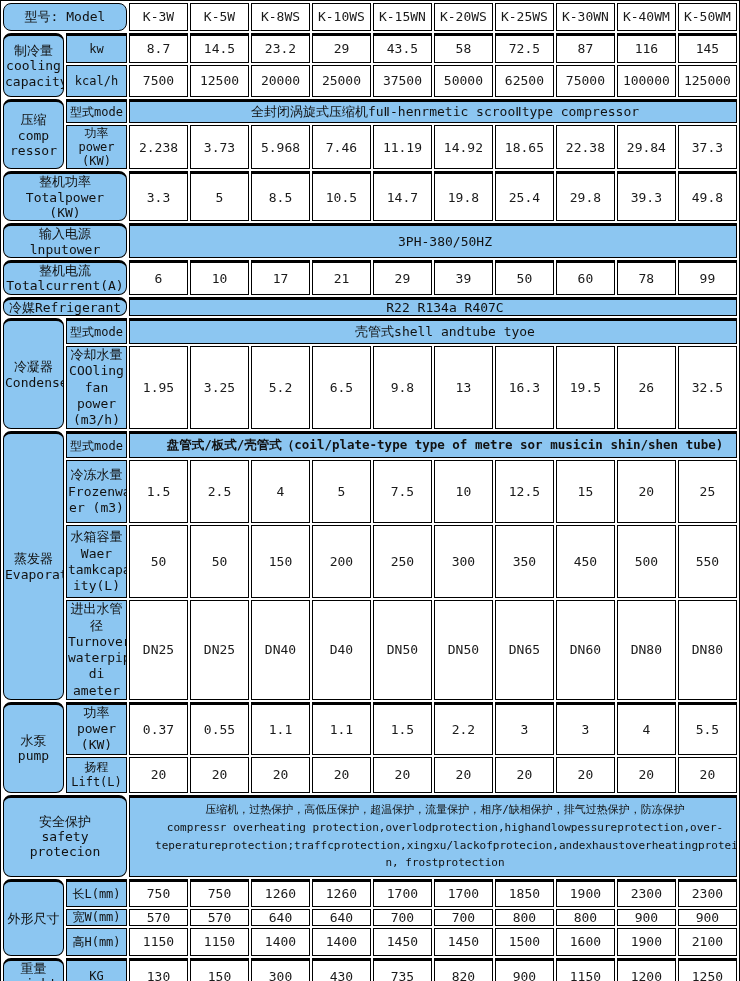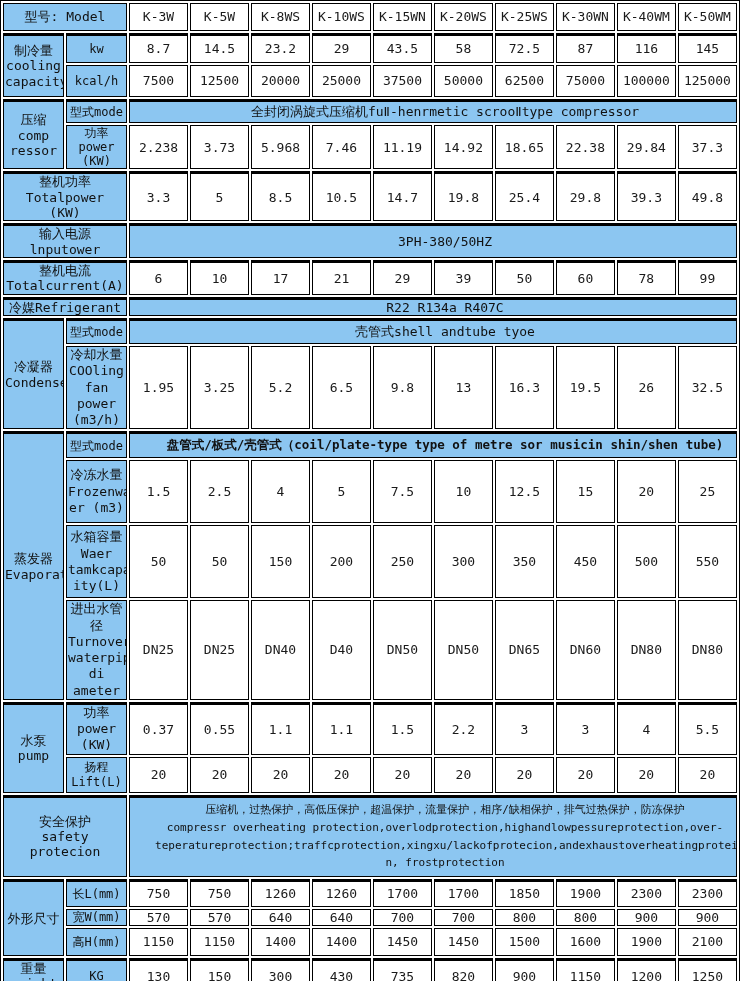--- a/index.html
+++ b/index.html
@@ -25,21 +25,21 @@
   td{
     border:1px solid var(--border-black);
     text-align:center;
     vertical-align:middle;
     padding:0 1px;
     overflow:hidden;
     white-space:pre-line;
     line-height:1.18;
   }
   td.lbl{ background:var(--cell-blue); font-size:12.5px; }
-  td.grp{ font-size:13px; }
+  td.grp{ font-size:13px;border-radius:8px; }
   td.sub{ font-size:12px; }
   td.sm{ font-size:13px; line-height:1.25; }
   td.val{ background:#fff; font-size:13px; color:#1a1a1a; white-space:nowrap; }
   td.span-val{ background:var(--cell-blue); font-size:13px;padding-left:25px; }
   td.span-val.evap{ font-size:12.5px;font-weight:bold; }
   td.safety-val{ font-size:11px; line-height:1.6; }
   tr.thick td{ border-top-width:3px; }
   .notes{ margin:4px 0 0 6px; }
   .note-line{
     display:flex; align-items:center; gap:5px;

